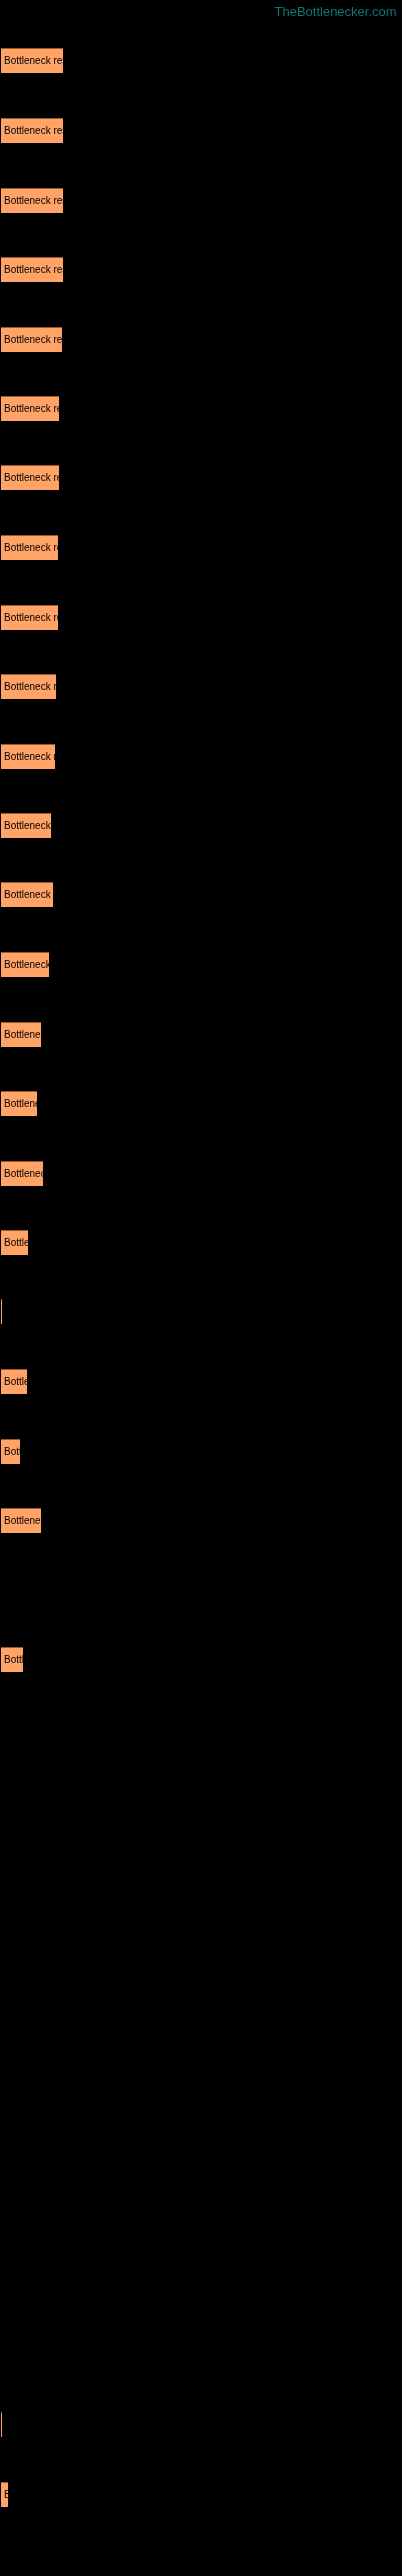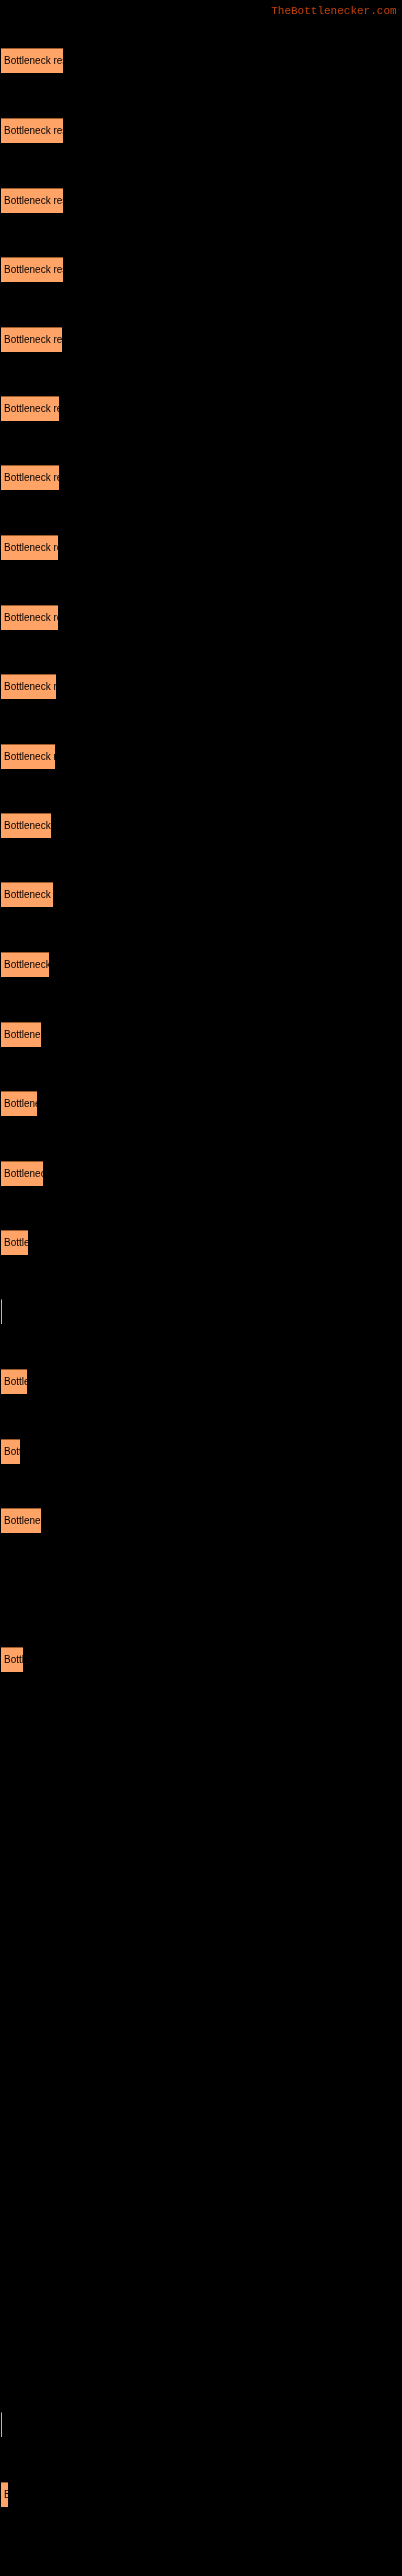--- a/index.html
+++ b/index.html
@@ -19,23 +19,23 @@
     left: 0;
     top: 0;
     width: 403px;
     height: 2576px;
     background: #000000;
   }
   .site-title {
     position: absolute;
     right: 6.4px;
     top: 1.6px;
-    color: #c2410c;
-    font-size: 11px;
-    font-family: Liberation Mono, monospace;
+    color: #0f766e;
+    font-size: 13px;
+    font-family: Liberation Sans, sans-serif;
     letter-spacing: 0px;
     white-space: nowrap;
     line-height: 19.3px;
   }
   .bars-layer {
     position: absolute;
     left: 0;
     top: 0;
     width: 403px;
     height: 2576px;

